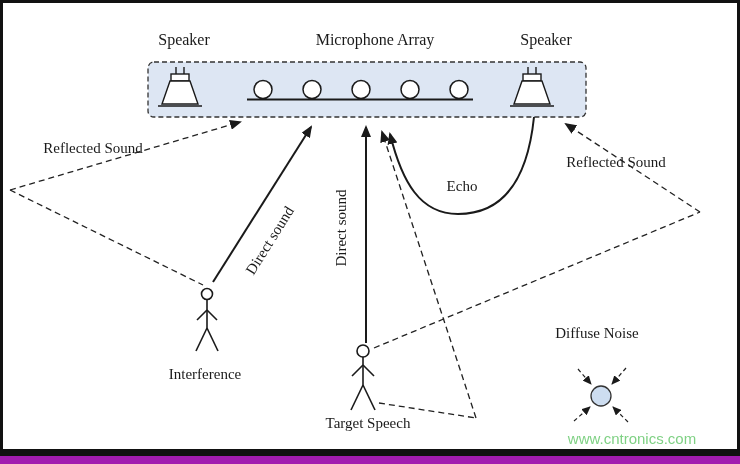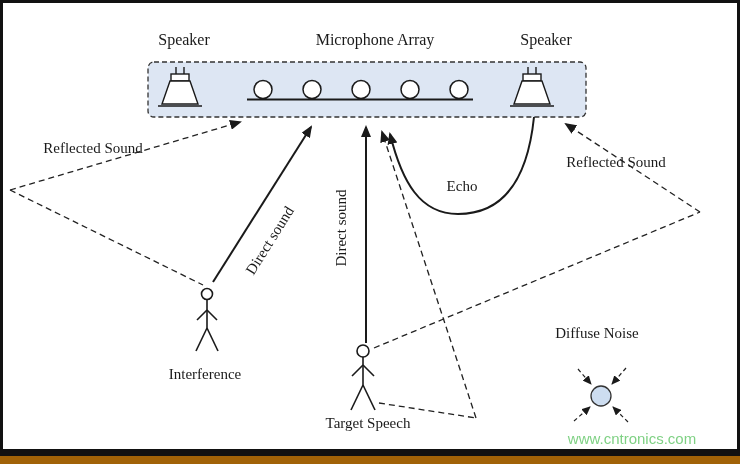--- a/index.html
+++ b/index.html
@@ -1,20 +1,20 @@
 <!DOCTYPE html>
 <html><head>
 <meta charset="utf-8">
 <style>
   html, body { margin: 0; padding: 0; background: #ffffff; }
   .frame {
     position: relative;
     width: 740px;
     height: 464px;
-    background: #a16207;
+    background: #a21caf;
     overflow: hidden;
   }
   svg { display: block; }
   text {
     font-family: "Liberation Serif", "DejaVu Serif", serif;
     font-size: 15px;
     fill: #1a1a1a;
   }
   text.big { font-size: 16px; }
   text.watermark {

